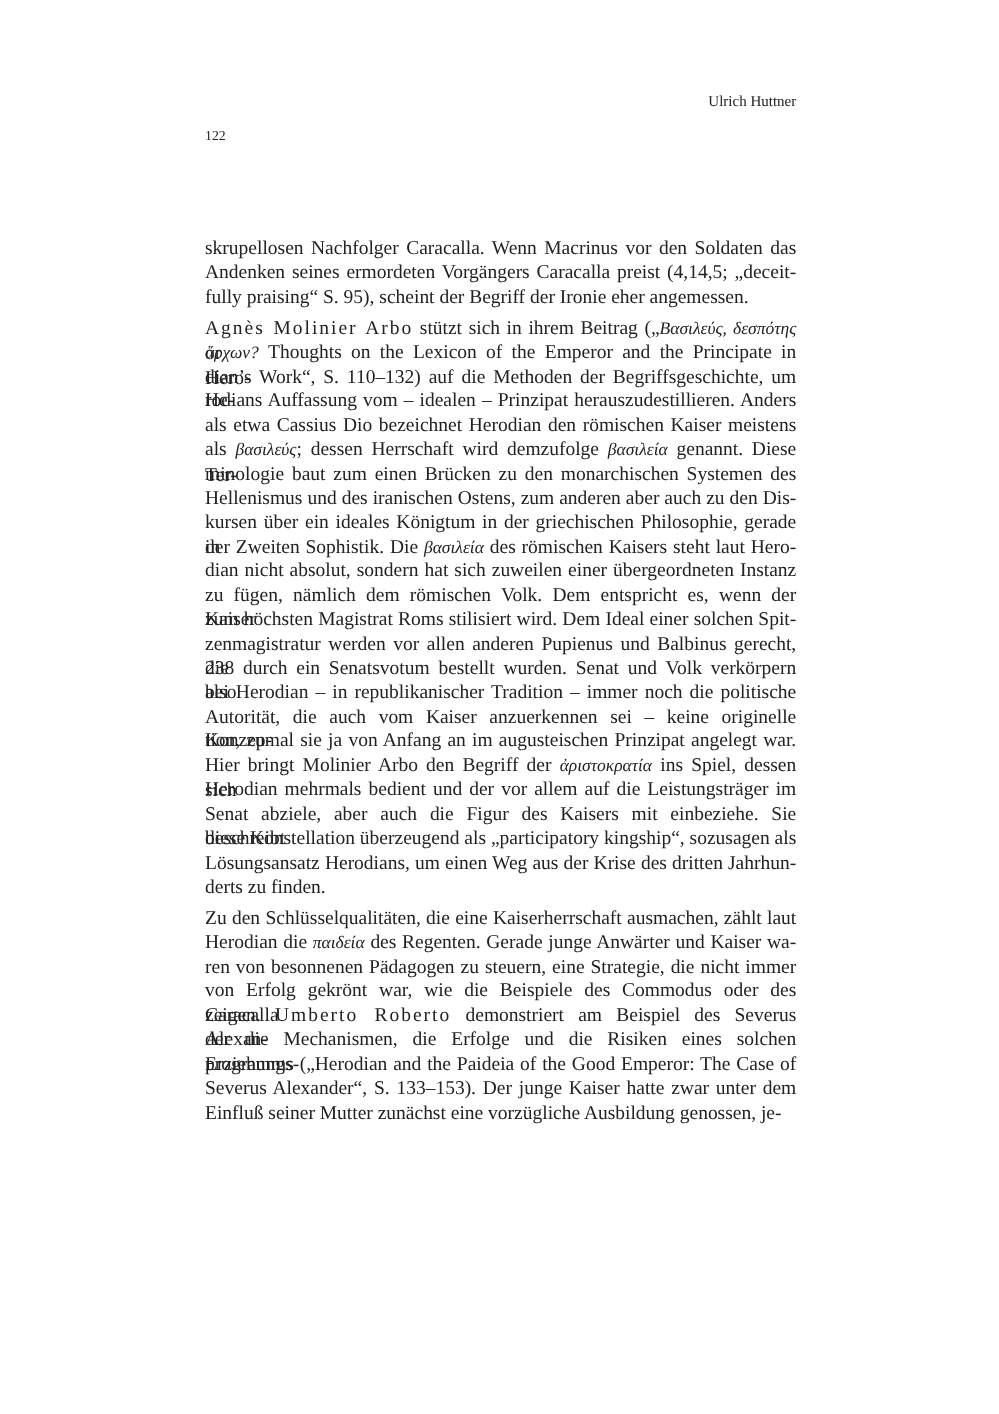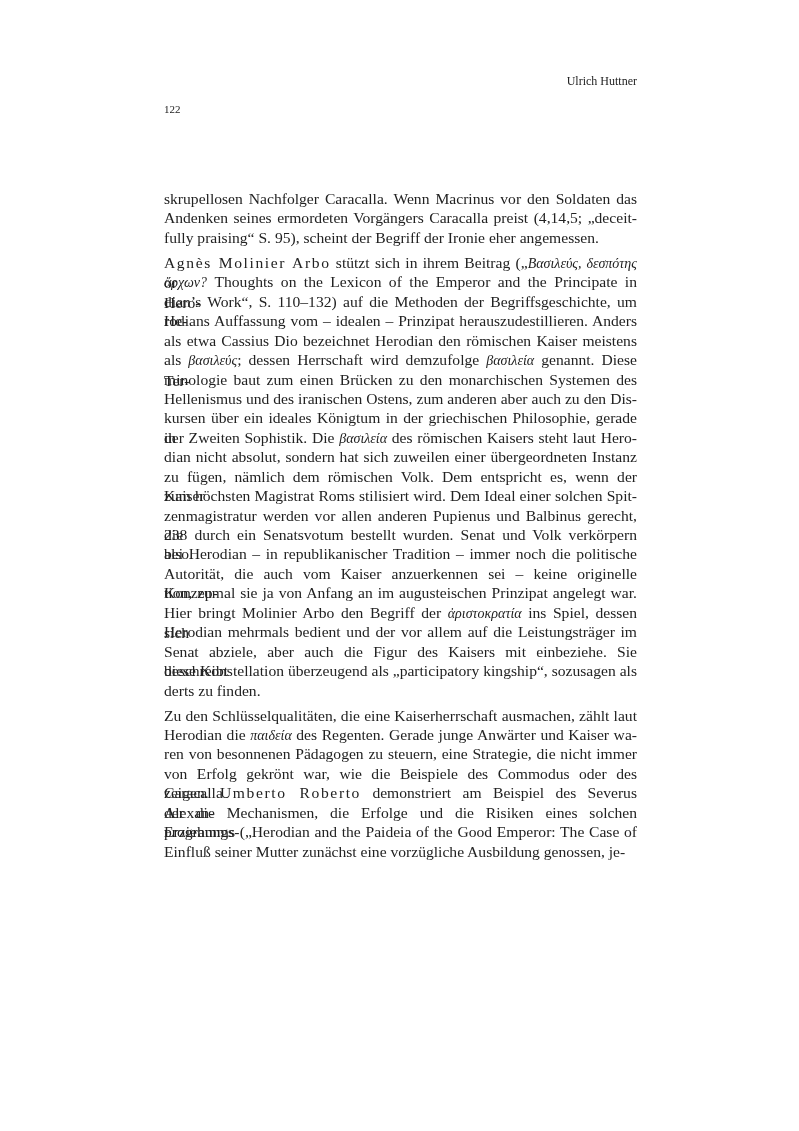--- a/index.html
+++ b/index.html
@@ -110,25 +110,27 @@
       <div class="line"><span class="line-inner"><span>zum höchsten Magistrat Roms stilisiert wird. Dem Ideal einer solchen Spit-</span></span></div>
       <div class="line"><span class="line-inner"><span>zenmagistratur werden vor allen anderen Pupienus und Balbinus gerecht, die</span></span></div>
       <div class="line"><span class="line-inner"><span>238 durch ein Senatsvotum bestellt wurden. Senat und Volk verkörpern also</span></span></div>
       <div class="line"><span class="line-inner"><span>bei Herodian – in republikanischer Tradition – immer noch die politische</span></span></div>
       <div class="line"><span class="line-inner"><span>Autorität, die auch vom Kaiser anzuerkennen sei – keine originelle Konzep-</span></span></div>
       <div class="line"><span class="line-inner"><span>tion, zumal sie ja von Anfang an im augusteischen Prinzipat angelegt war.</span></span></div>
       <div class="line"><span class="line-inner"><span>Hier bringt Molinier Arbo den Begriff der </span><span class="greek">ἀριστοκρατία</span><span> ins Spiel, dessen sich</span></span></div>
       <div class="line"><span class="line-inner"><span>Herodian mehrmals bedient und der vor allem auf die Leistungsträger im</span></span></div>
       <div class="line"><span class="line-inner"><span>Senat abziele, aber auch die Figur des Kaisers mit einbeziehe. Sie beschreibt</span></span></div>
       <div class="line"><span class="line-inner"><span>diese Konstellation überzeugend als „participatory kingship“, sozusagen als</span></span></div>
+      <div class="line"><span class="line-inner"><span>Lösungsansatz Herodians, um einen Weg aus der Krise des dritten Jahrhun-</span></span></div>
       <div class="line last"><span class="line-inner"><span>derts zu finden.</span></span></div>
     </div>
     <div class="para">
       <div class="line"><span class="line-inner"><span>Zu den Schlüsselqualitäten, die eine Kaiserherrschaft ausmachen, zählt laut</span></span></div>
       <div class="line"><span class="line-inner"><span>Herodian die </span><span class="greek">παιδεία</span><span> des Regenten. Gerade junge Anwärter und Kaiser wa-</span></span></div>
       <div class="line"><span class="line-inner"><span>ren von besonnenen Pädagogen zu steuern, eine Strategie, die nicht immer</span></span></div>
       <div class="line"><span class="line-inner"><span>von Erfolg gekrönt war, wie die Beispiele des Commodus oder des Caracalla</span></span></div>
       <div class="line"><span class="line-inner"><span>zeigen. </span><span class="spaced">Umberto Roberto</span><span> demonstriert am Beispiel des Severus Alexan-</span></span></div>
       <div class="line"><span class="line-inner"><span>der die Mechanismen, die Erfolge und die Risiken eines solchen Erziehungs-</span></span></div>
       <div class="line"><span class="line-inner"><span>programms („Herodian and the Paideia of the Good Emperor: The Case of</span></span></div>
+      <div class="line"><span class="line-inner"><span>Severus Alexander“, S. 133–153). Der junge Kaiser hatte zwar unter dem</span></span></div>
       <div class="line last"><span class="line-inner"><span>Einfluß seiner Mutter zunächst eine vorzügliche Ausbildung genossen, je-</span></span></div>
     </div>
   </div>
 
 </body></html>

